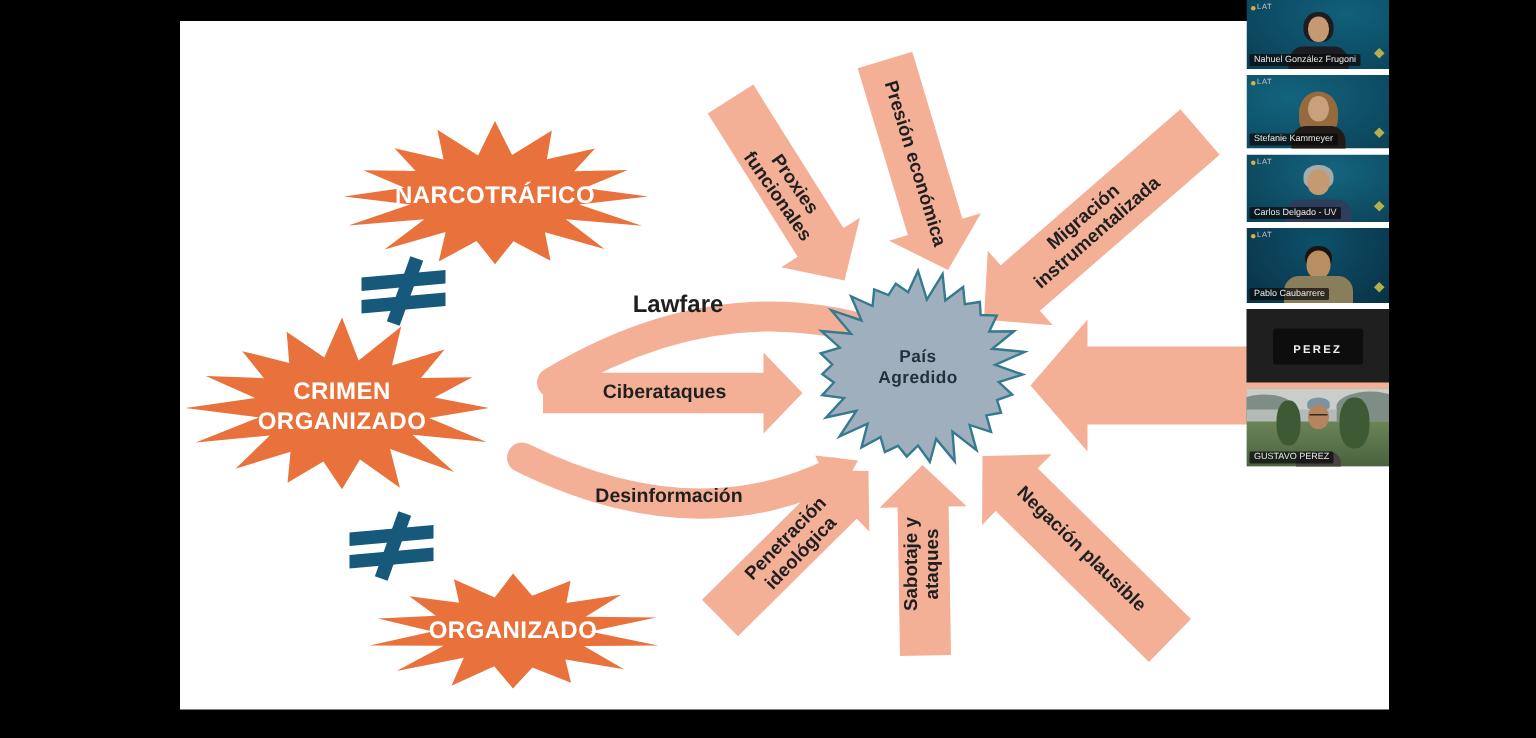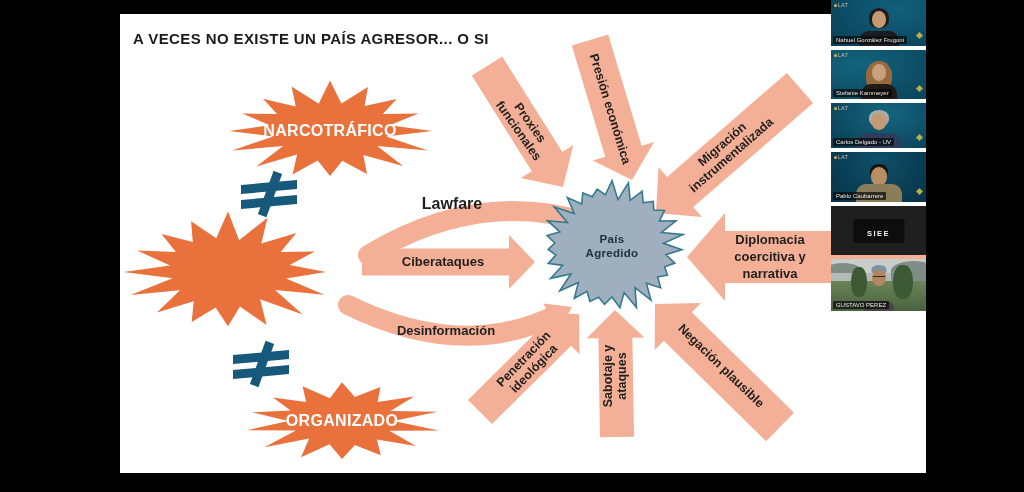--- a/index.html
+++ b/index.html
@@ -85,38 +85,36 @@
         <polygon points="222.0,368.3 234.8,383.1 260.4,373.1 257.6,388.0 294.1,382.5 270.4,397.1 317.6,397.7 273.3,407.0 318.8,416.4 269.3,416.7 296.0,432.1 256.9,425.6 260.7,441.2 234.9,431.0 222.0,445.0 209.5,430.2 181.0,443.2 189.2,424.5 144.4,433.3 175.8,416.5 126.4,416.3 168.3,407.0 132.0,398.3 170.6,396.5 152.9,383.5 186.1,387.9 182.6,372.2 209.8,384.3" fill="#E8713C" stroke="none" stroke-width="0"></polygon>
         <polygon points="492.0,166.6 497.9,185.7 508.4,168.8 510.2,186.3 522.1,177.3 523.2,188.8 533.2,187.3 533.8,196.0 544.5,196.4 539.5,207.0 556.0,206.8 541.5,218.5 563.0,220.6 543.5,229.3 561.8,235.7 545.8,240.7 554.8,249.1 544.7,252.7 547.4,261.2 537.6,262.9 540.7,273.9 526.4,269.3 531.0,286.1 515.0,273.7 516.5,293.5 504.1,278.6 499.9,293.8 492.0,283.0 484.5,290.4 478.7,283.2 469.9,287.4 467.0,277.4 454.3,284.3 458.4,268.5 439.7,277.0 450.9,259.9 430.7,264.3 442.7,251.4 428.2,249.4 435.9,241.0 428.2,235.4 434.8,229.0 427.1,221.6 439.9,217.8 427.6,206.7 447.4,208.5 434.2,192.8 454.3,199.6 447.4,183.5 461.7,190.0 462.8,178.9 472.3,182.7 477.2,175.1 485.4,180.8" fill="#9FAFBE" stroke="#357A8E" stroke-width="1.6"></polygon>
         <polygon points="121,171 177,166 177,175 121,180" fill="#16597A"></polygon>
         <polygon points="121,186 177,181 177,190 121,195" fill="#16597A"></polygon>
         <polygon points="162.1,159.9 153.6,156.8 137.9,200.1 146.4,203.2" fill="#16597A"></polygon>
         <polygon points="113,341 169,336 169,345 113,350" fill="#16597A"></polygon>
         <polygon points="113,356 169,351 169,360 113,365" fill="#16597A"></polygon>
         <polygon points="154.1,329.9 145.6,326.8 129.9,370.1 138.4,373.2" fill="#16597A"></polygon>
       </svg>
 
-    <div class="slide-title">A VECES NO EXISTE UN PAÍS AGRESOR... O SI</div>
 
     <div class="star-label" style="left:210px;top:117px;">NARCOTRÁFICO</div>
+    <div class="star-label" style="left:108px;top:258px;">
+      <div>CRIMEN</div>
+      <div>ORGANIZADO</div>
+    </div>
     <div class="star-label" style="left:222px;top:407px;">ORGANIZADO</div>
 
     <div class="star-label target-label" style="left:492px;top:232px;">
       <div>País</div>
       <div>Agredido</div>
     </div>
 
     <div class="arrow-label h-label" style="left:332px;top:190px;font-size:16px;">Lawfare</div>
     <div class="arrow-label h-label" style="left:323px;top:248px;font-size:13px;">Ciberataques</div>
     <div class="arrow-label h-label" style="left:326px;top:317px;font-size:13px;">Desinformación</div>
-    <div class="arrow-label" style="left:650px;top:243px;transform:translate(-50%,-50%);font-size:13px;line-height:1.3;">
-      <div>Diplomacia</div>
-      <div>coercitiva y</div>
-      <div>narrativa</div>
-    </div>
 
     <div class="arrow-label" style="left:404px;top:113px;transform:translate(-50%,-50%) rotate(55deg);">
       <div>Proxies</div>
       <div>funcionales</div>
     </div>
     <div class="arrow-label" style="left:490px;top:95px;transform:translate(-50%,-50%) rotate(73deg);">Presión económica</div>
     <div class="arrow-label" style="left:607px;top:136px;transform:translate(-50%,-50%) rotate(-41deg);">
       <div>Migración</div>
       <div>instrumentalizada</div>
     </div>
@@ -176,21 +174,21 @@
         <div class="head" style="background:#b98e62;width:16px;height:19px;"></div>
         <div class="torso" style="background:#8a7d5a;width:46px;height:20px;"></div>
       </div>
       <div class="watermark">LAT</div>
       <div class="signal"></div>
       <div class="nametag">Pablo Caubarrere</div>
     </div>
 
     <div class="tile namecard" style="top:206px;height:49px;">
       <div class="card-box">
-        <span>SIEE</span>
+        <span>PEREZ</span>
       </div>
     </div>
 
     <div class="tile" style="top:259px;height:52px;">
       <div class="vbg" style="background:#9aa79a;"></div>
       <div class="sky"></div>
       <div class="mountain" style="left:-8px;top:4px;width:40px;height:18px;"></div>
       <div class="mountain" style="left:60px;top:2px;width:45px;height:20px;"></div>
       <div class="water"></div>
       <div class="field"></div>

